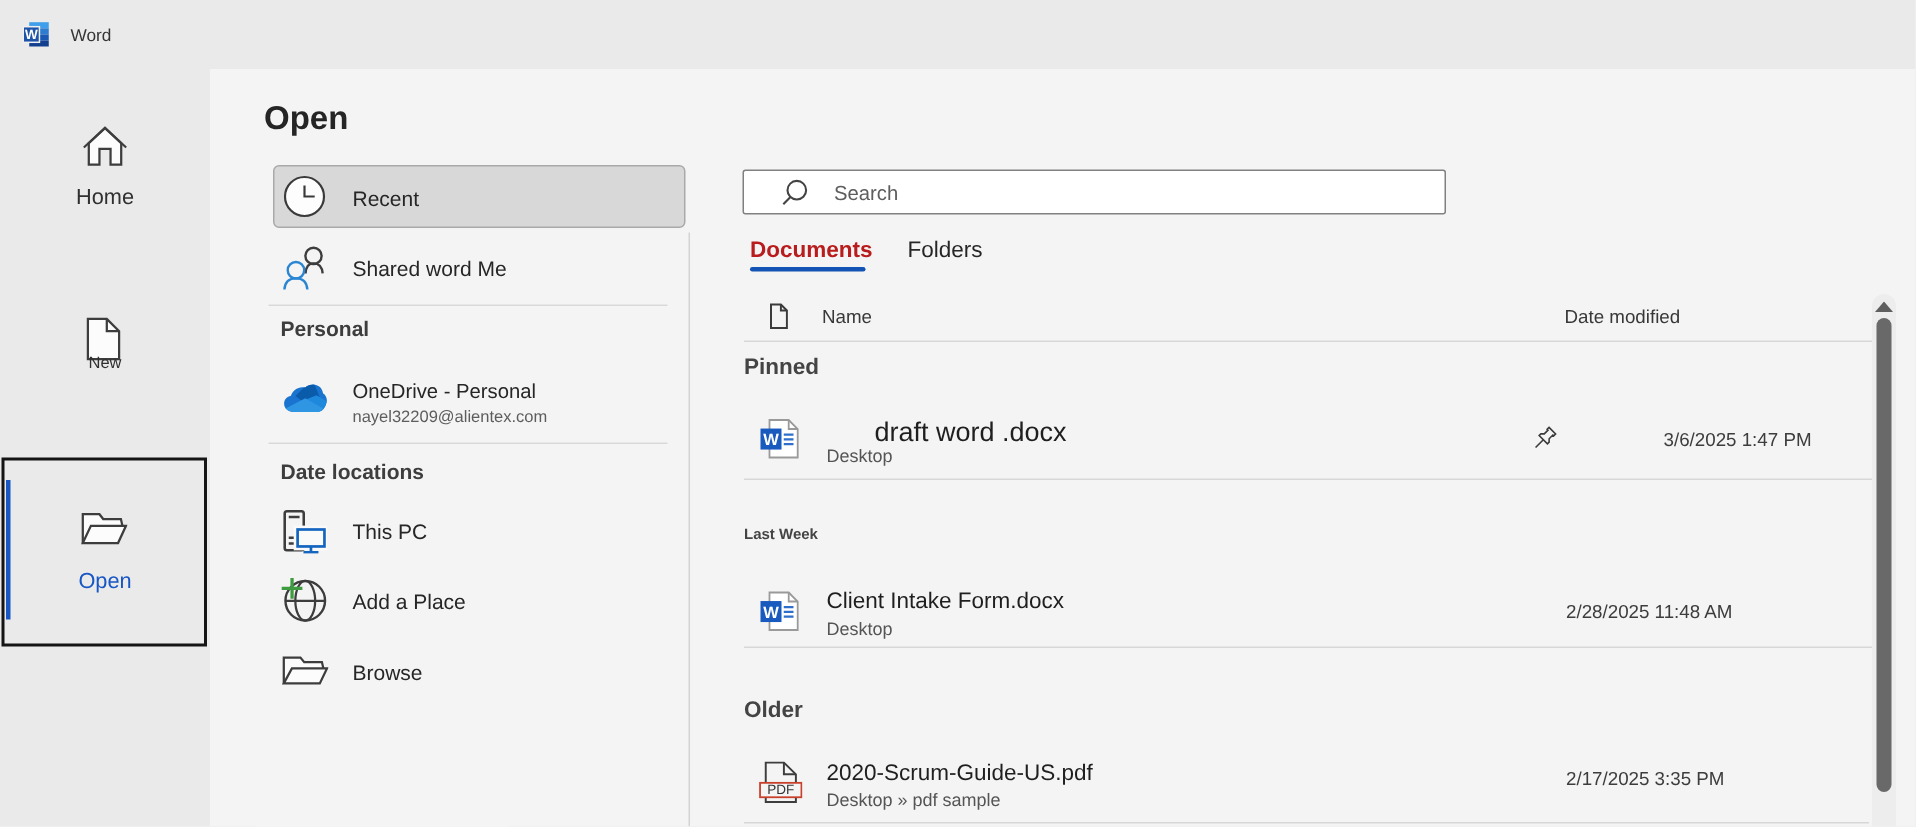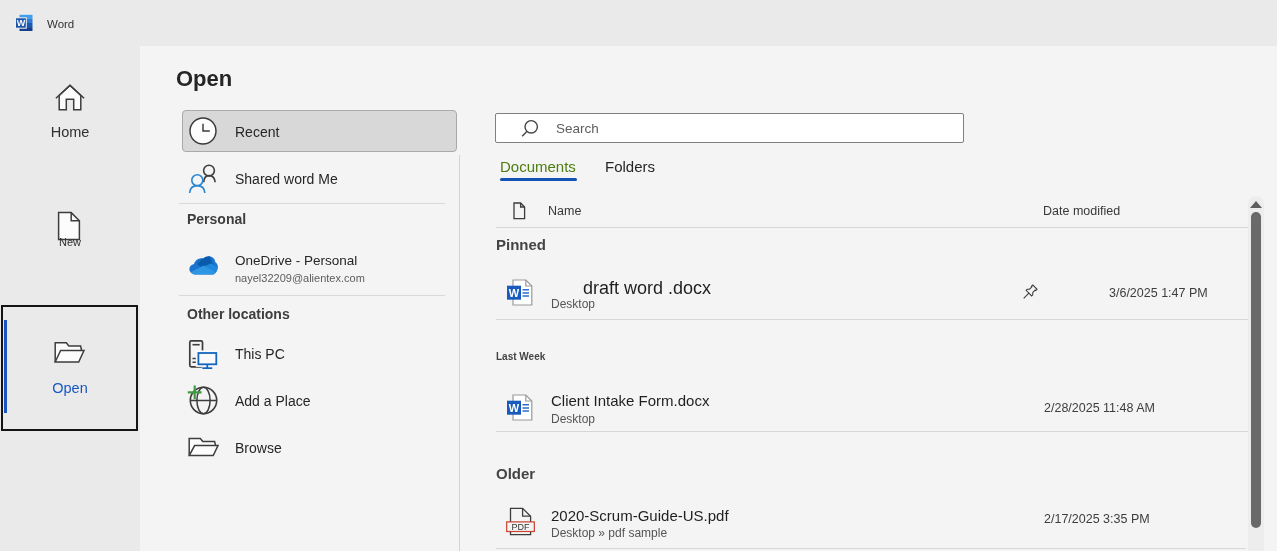--- a/index.html
+++ b/index.html
@@ -90,21 +90,21 @@
     <polygon points="8,8 14.5,1.5 20.5,0 24,8.5 14.5,13" fill="#0b5bab"></polygon>
     <polygon points="22,7.5 29,11.5 27,19 14.5,10.5" fill="#1e88dd"></polygon>
     <polygon points="1,16.5 14.5,9.5 27.5,17 25,19 3.5,19" fill="#2e96e2"></polygon>
   </g>
 </svg>
 </div>
 <div class="abs" style="left:235px; top:253px; font-size:13.5px; color:#262626;">OneDrive - Personal</div>
 <div class="abs" style="left:235px; top:271.5px; font-size:11px; color:#5d5d5d;">nayel32209@alientex.com</div>
 
 <div class="hr" style="left:179px; top:295px; width:266px;"></div>
-<div class="abs" style="left:187px; top:306px; font-size:14px; font-weight:bold; color:#3d3d3d;">Other locations</div>
+<div class="abs" style="left:187px; top:306px; font-size:14px; font-weight:bold; color:#3d3d3d;">Date locations</div>
 
 <div class="abs" style="left:188px; top:339px;">
 <svg width="30" height="30" viewBox="0 0 30 30">
   <rect x="1.8" y="1.8" width="12.7" height="26" rx="1.5" fill="none" stroke="#3d3d3d" stroke-width="1.7"></rect>
   <path d="M 4.5 5.7 H 11.7" stroke="#3d3d3d" stroke-width="1.6"></path>
   <path d="M 4.5 19.5 H 9.2 M 4.5 23.3 H 9.2" stroke="#3d3d3d" stroke-width="1.6"></path>
   <rect x="9.3" y="12.9" width="20" height="13.5" fill="#fafafa" stroke="#fafafa" stroke-width="3"></rect>
   <rect x="10.4" y="14" width="17.9" height="11.3" fill="#fafafa" stroke="#1465c0" stroke-width="1.8"></rect>
   <path d="M 19.3 25.7 V 29" stroke="#1465c0" stroke-width="1.8"></path>
   <path d="M 14.3 29.2 H 24.3" stroke="#1465c0" stroke-width="1.8"></path>
@@ -134,21 +134,21 @@
 
 <div class="abs" style="left:495px; top:113px; width:469px; height:30px; background:#fff; border:1px solid #808080; border-radius:2px;"></div>
 <div class="abs" style="left:521px; top:119px;">
 <svg width="20" height="20" viewBox="0 0 20 20">
   <circle cx="10.2" cy="7.8" r="6.2" fill="none" stroke="#444" stroke-width="1.4"></circle>
   <path d="M 5.8 12.5 L 1.2 17.2" stroke="#444" stroke-width="1.4"></path>
 </svg>
 </div>
 <div class="abs" style="left:556px; top:121px; font-size:13.5px; color:#5d5d5d;">Search</div>
 
-<div class="abs" style="left:500px; top:158px; font-size:15px; color:#4d7c0f;">Documents</div>
+<div class="abs" style="left:500px; top:158px; font-size:15px; color:#b91c1c;font-weight:bold;">Documents</div>
 <div class="abs" style="left:605px; top:158px; font-size:15px; color:#262626;">Folders</div>
 <div class="abs" style="left:500px; top:178px; width:77px; height:3px; background:#1353b3; border-radius:1.5px;"></div>
 
 <div class="abs" style="left:513px; top:202px;">
 <svg width="13" height="18" viewBox="0 0 13 18">
   <path d="M 1 1 H 7.6 L 11.6 5 V 16.6 H 1 Z" fill="none" stroke="#3b3b3b" stroke-width="1.3"></path>
   <path d="M 7.6 1 V 5 H 11.6" fill="none" stroke="#3b3b3b" stroke-width="1.3"></path>
 </svg>
 </div>
 <div class="abs" style="left:548px; top:204px; font-size:12.5px; color:#383838;">Name</div>

